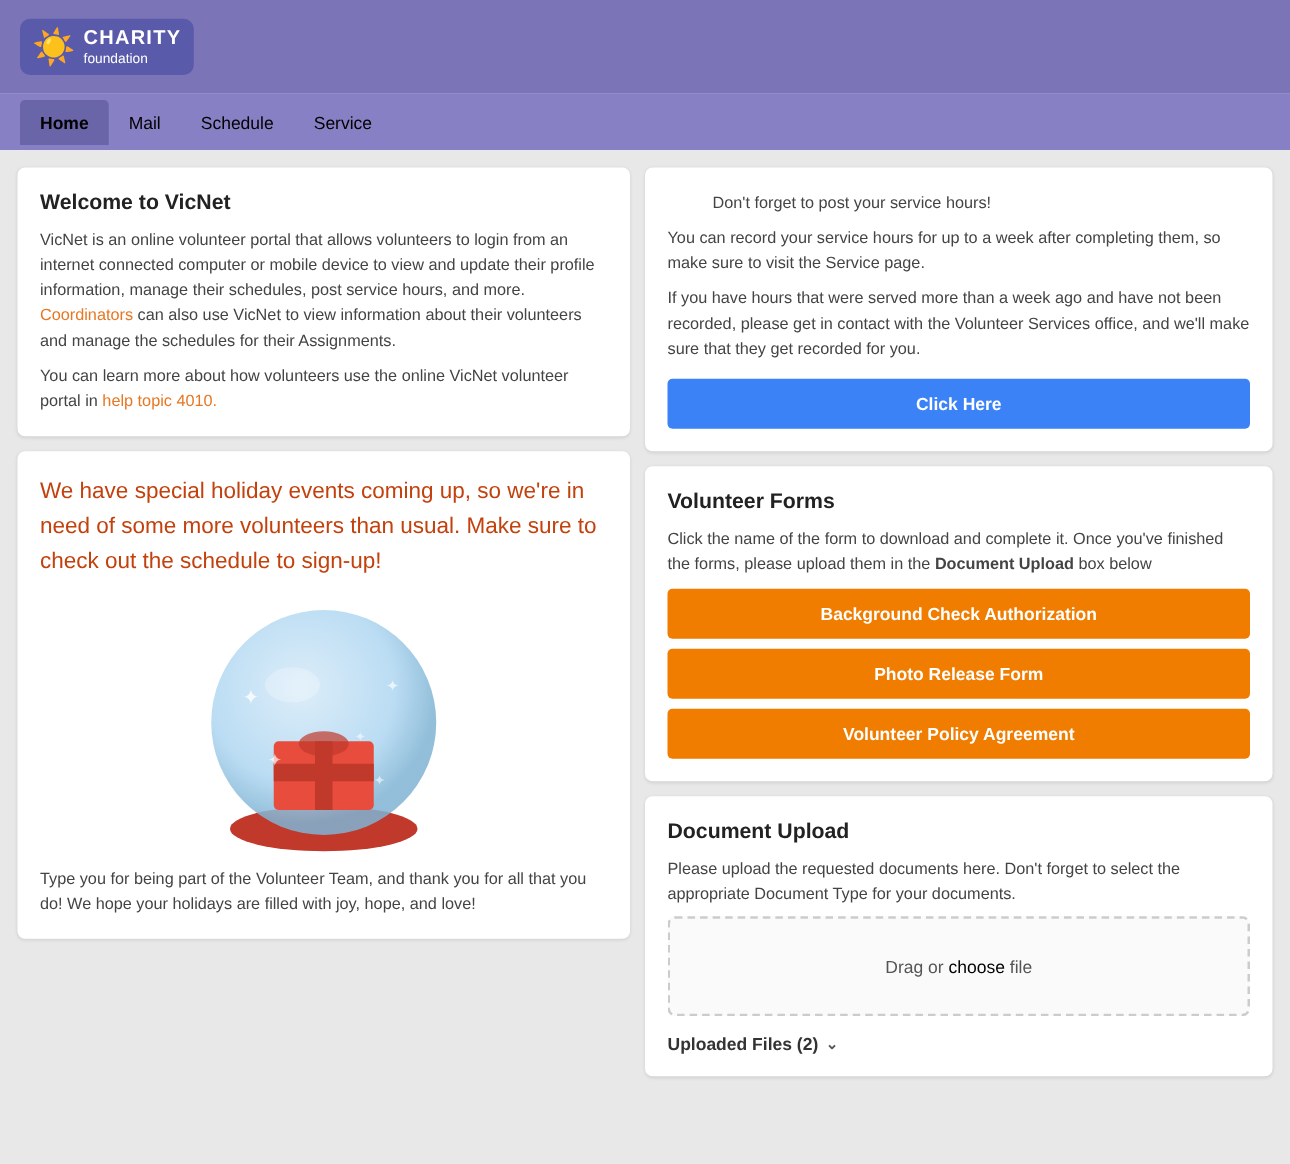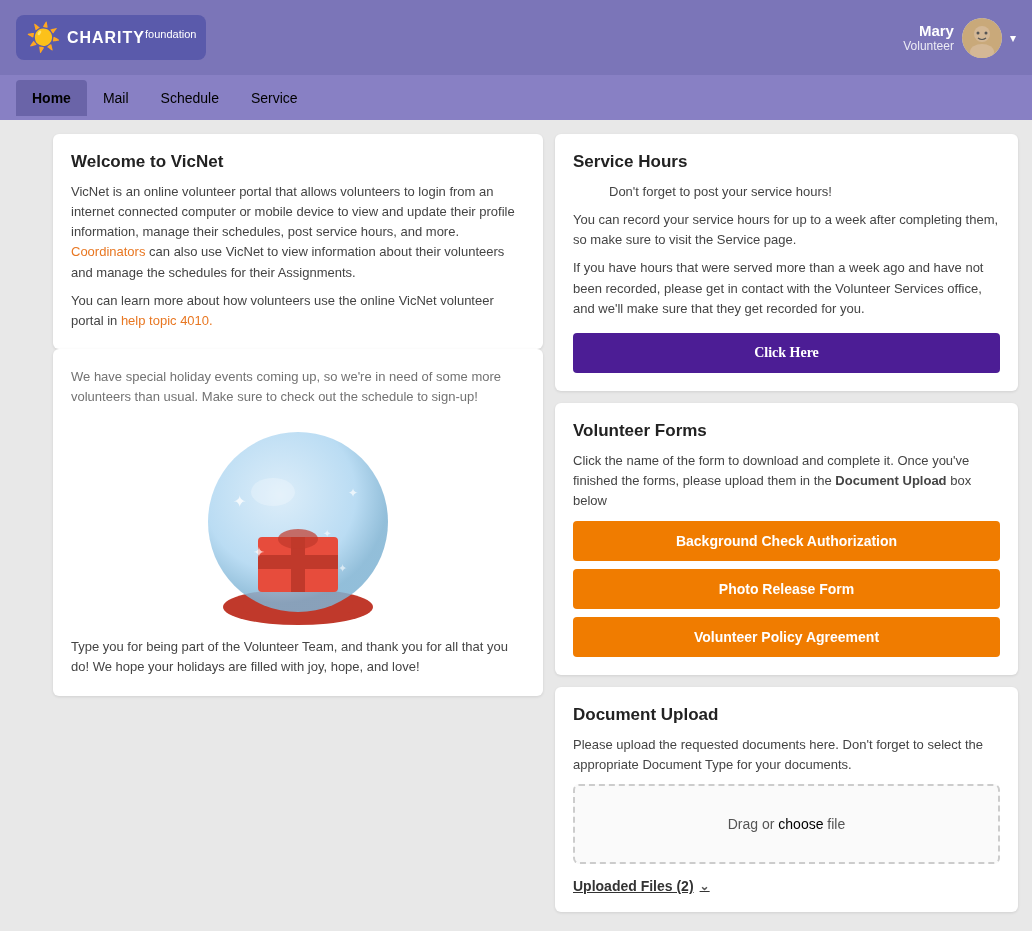--- a/index.html
+++ b/index.html
@@ -22,21 +22,21 @@
       align-items: center;
       gap: 6px;
       color: white;
       font-weight: bold;
       font-size: 13px;
       line-height: 1.2;
     }
     .logo-sun {
       font-size: 28px;
     }
-    .logo-text { display: flex; flex-direction: row; }
+    .logo-text { display: flex; flex-direction: column; }
     .logo-text .charity { font-size: 16px; font-weight: bold; letter-spacing: 1px; }
     .logo-text .foundation { font-size: 11px; font-weight: normal; }
 
     .user-area {
       display: flex;
       align-items: center;
       gap: 8px;
       color: white;
     }
     .user-info { text-align: right; }
@@ -81,21 +81,21 @@
       gap: 12px;
       padding: 14px;
       max-width: 1032px;
     }
 
     
     .left-col {
       flex: 0 0 490px;
       display: flex;
       flex-direction: column;
-      margin-left: 39px;
+      gap: 12px;
     }
 
     
     .right-col {
       flex: 1;
       display: flex;
       flex-direction: column;
       gap: 12px;
     }
 
@@ -128,54 +128,53 @@
     .welcome-card p a { color: #e87722; }
 
     
     .holiday-card {
       background: white;
       border-radius: 6px;
       padding: 18px;
       box-shadow: 0 1px 3px rgba(0,0,0,0.1);
     }
     .holiday-card .top-text {
-      font-size: 13px;
+      font-size: 18px;
       line-height: 1.55;
-      color: #737373;
+      color: #c2410c;
       margin-bottom: 10px;
     }
     .holiday-card .bottom-text {
       font-size: 13px;
       line-height: 1.55;
       color: #444;
       margin-top: 10px;
     }
 
     
     .service-hours-label {
       color: #e87722;
       font-weight: normal;
       font-size: 13px;
       margin-bottom: 8px;
       padding-left: 36px;
     }
     .btn-orange {
       display: block;
       width: 100%;
-      background: #4c1d95;
+      background: #3b82f6;
       color: white;
       border: none;
       border-radius: 4px;
       padding: 12px;
       font-size: 14px;
       font-weight: bold;
       cursor: pointer;
       text-align: center;
       margin-top: 14px;
-      font-family: Liberation Serif, serif;
     }
 
     
     .form-buttons {
       display: flex;
       flex-direction: column;
       gap: 8px;
       margin-top: 10px;
     }
     .btn-form {
@@ -212,59 +211,40 @@
 
     .uploaded-files {
       margin-top: 14px;
       display: flex;
       align-items: center;
       gap: 6px;
       font-size: 14px;
       font-weight: bold;
       color: #333;
       cursor: pointer;
-      text-decoration: underline;
     }
     .uploaded-files .chevron { font-size: 12px; color: #555; }
 
     
     .globe-container {
       display: flex;
       justify-content: center;
       margin: 10px 0;
     }
   </style>
 </head>
 <body>
 
 <div class="top-bar">
   <div class="logo-box">
     <div class="logo-sun">☀️</div>
     <div class="logo-text">
       <span class="charity">CHARITY</span>
       <span class="foundation">foundation</span>
     </div>
-  </div>
-  <div class="user-area">
-    <div class="user-info">
-      <div class="user-name">Mary</div>
-      <div class="user-role">Volunteer</div>
-    </div>
-    <div class="avatar">
-
-      <svg width="40" height="40" viewBox="0 0 40 40">
-        <circle cx="20" cy="20" r="20" fill="#c9a97a"></circle>
-        <circle cx="20" cy="16" r="8" fill="#d4b896"></circle>
-        <ellipse cx="20" cy="34" rx="12" ry="8" fill="#d4b896"></ellipse>
-        <circle cx="16" cy="15" r="1.5" fill="#555"></circle>
-        <circle cx="24" cy="15" r="1.5" fill="#555"></circle>
-        <path d="M16 20 Q20 23 24 20" stroke="#555" stroke-width="1.2" fill="none"></path>
-      </svg>
-    </div>
-    <span class="dropdown-arrow">▾</span>
   </div>
 </div>
 
 <div class="nav-bar">
   <div class="nav-item active">Home</div>
   <div class="nav-item">Mail</div>
   <div class="nav-item">Schedule</div>
   <div class="nav-item">Service</div>
 </div>
 
@@ -320,21 +300,20 @@
       </div>
 
       <p class="bottom-text">Type you for being part of the Volunteer Team, and thank you for all that you do! We hope your holidays are filled with joy, hope, and love!</p>
     </div>
 
   </div>
 
   <div class="right-col">
 
     <div class="card">
-      <h2>Service Hours</h2>
       <p class="service-hours-label">Don't forget to post your service hours!</p>
       <p>You can record your service hours for up to a week after completing them, so make sure to visit the Service page.</p>
       <p>If you have hours that were served more than a week ago and have not been recorded, please get in contact with the Volunteer Services office, and we'll make sure that they get recorded for you.</p>
       <button class="btn-orange">Click Here</button>
     </div>
 
     <div class="card">
       <h2>Volunteer Forms</h2>
       <p>
         <span>Click the name of the form to download and complete it. Once you've finished the forms, please upload them in the </span><strong>Document Upload</strong><span> box below</span>

